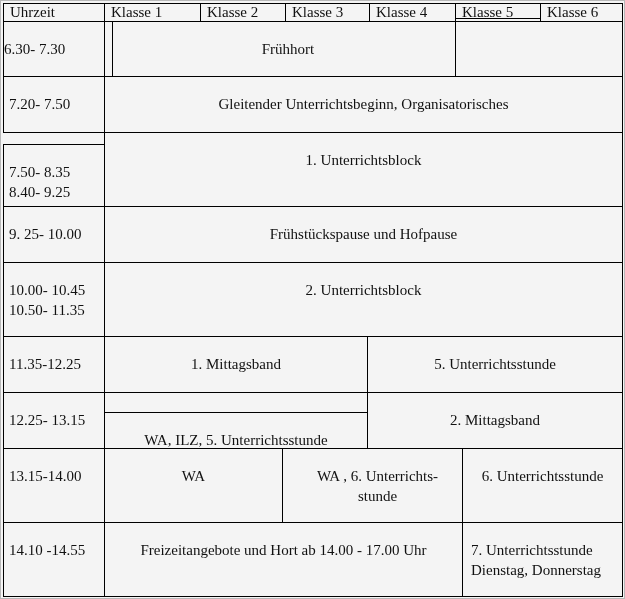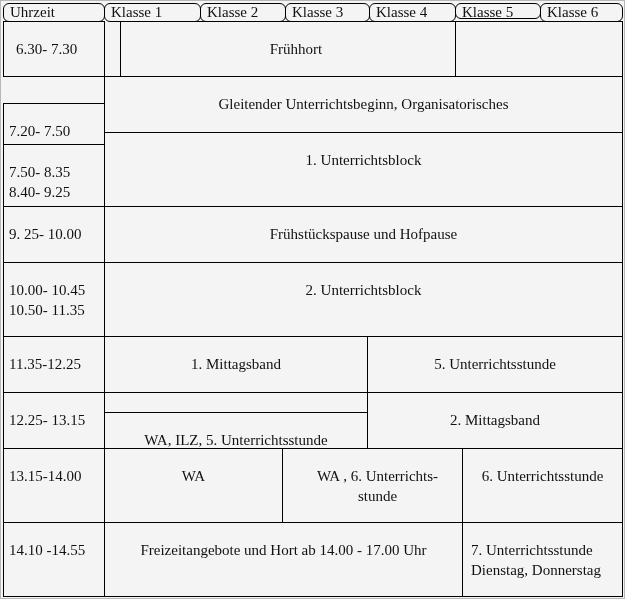--- a/index.html
+++ b/index.html
@@ -14,48 +14,47 @@
       border: 1px solid #b8b8b8; background: #f4f4f4;
     }
     .cell {
       position: absolute; box-sizing: border-box;
       border: 1px solid #000; margin: 0;
       background: #f4f4f4;
     }
     .hdr {
       padding-left: 6px; line-height: 16px; font-size: 15px;
       white-space: nowrap;
-      border-radius: 6px;
     }
     .time { padding-left: 5px; padding-top: 18px; line-height: 19.5px; white-space: pre-line; }
-    .time.center1 { padding-left: 12px; }
+    .time.center1 { padding-left: 0; }
     .content { text-align: center; padding-top: 18px; line-height: 19.5px; }
     .left { text-align: left; padding-left: 8px; }
     .wa6 { padding-left: 20px; padding-right: 10px; }
   </style>
 </head>
 <body>
 
 <div class="frame"></div>
 
 <div>
 
   <div class="cell hdr" style="left:3px; top:3px; width:102px; height:19px;">Uhrzeit</div>
   <div class="cell hdr" style="left:104px; top:3px; width:97px; height:19px;">Klasse 1</div>
   <div class="cell hdr" style="left:200px; top:3px; width:86px; height:19px;">Klasse 2</div>
   <div class="cell hdr" style="left:285px; top:3px; width:85px; height:19px;">Klasse 3</div>
   <div class="cell hdr" style="left:369px; top:3px; width:87px; height:19px;">Klasse 4</div>
   <div class="cell hdr" style="left:455px; top:3px; width:86px; height:16px;">Klasse 5</div>
   <div class="cell hdr" style="left:540px; top:3px; width:83px; height:19px;">Klasse 6</div>
 
   <div class="cell time center1" style="left:3px; top:21px; width:102px; height:56px;">6.30- 7.30</div>
-  <div class="cell content" style="left:120px; top:21px; width:352px; height:56px;">Frühhort</div>
+  <div class="cell content" style="left:112px; top:21px; width:352px; height:56px;">Frühhort</div>
   <div class="cell content" style="left:455px; top:21px; width:168px; height:56px;"></div>
 
-  <div class="cell time" style="left:3px; top:76px; width:102px; height:57px;margin-top:27px;">7.20- 7.50</div>
+  <div class="cell time" style="left:3px; top:76px; width:102px; height:57px;">7.20- 7.50</div>
   <div class="cell content" style="left:104px; top:76px; width:519px; height:57px;">Gleitender Unterrichtsbeginn, Organisatorisches</div>
 
   <div class="cell time" style="left:3px; top:144px; width:102px; height:75px;">7.50- 8.35
 8.40- 9.25</div>
   <div class="cell content" style="left:104px; top:132px; width:519px; height:75px;">1. Unterrichtsblock</div>
 
   <div class="cell time" style="left:3px; top:206px; width:102px; height:57px;">9. 25- 10.00</div>
   <div class="cell content" style="left:104px; top:206px; width:519px; height:57px;">Frühstückspause und Hofpause</div>
 
   <div class="cell time" style="left:3px; top:262px; width:102px; height:75px;">10.00- 10.45

